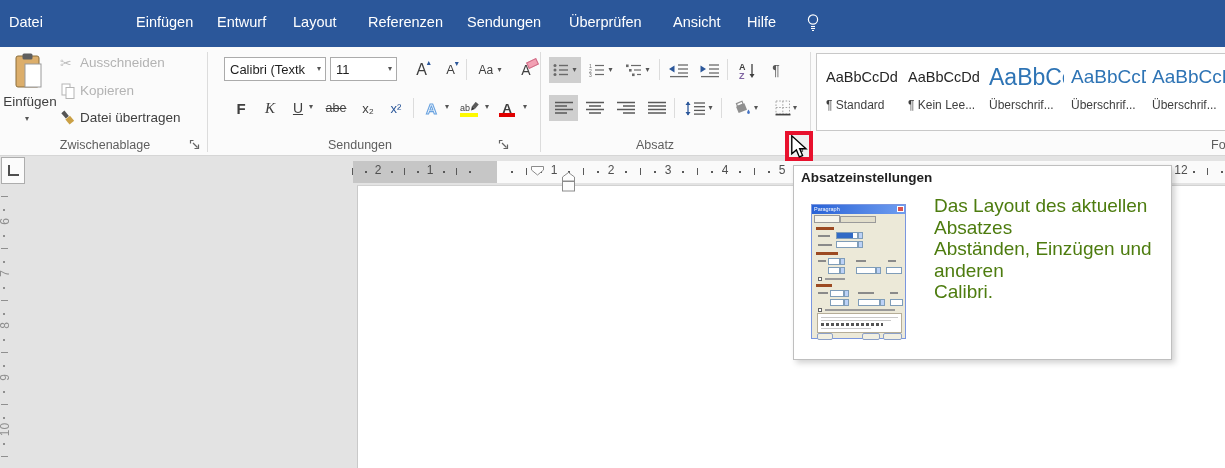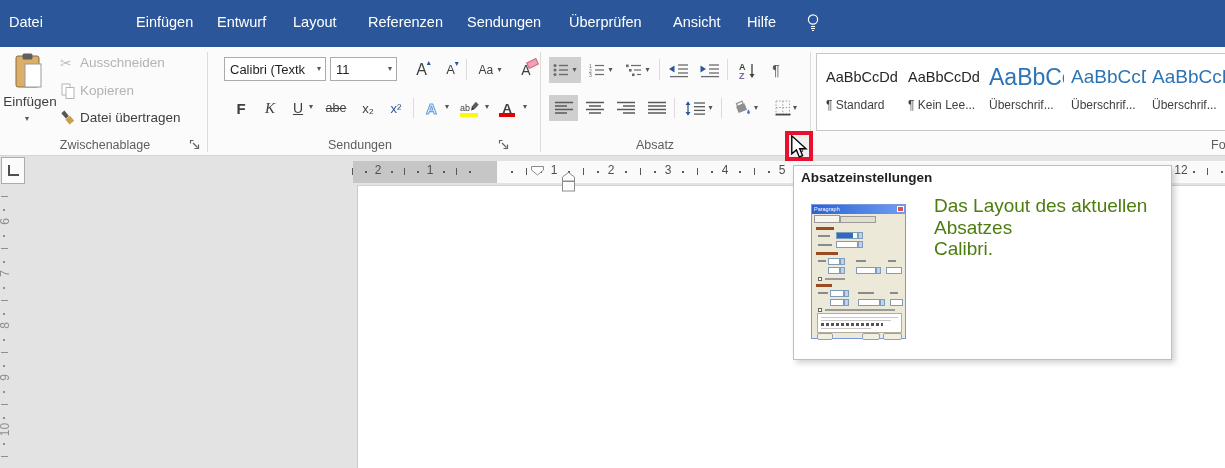--- a/index.html
+++ b/index.html
@@ -484,20 +484,21 @@
   <span class="marker" style="left:562px;top:178px">
     <svg width="14" height="11">
         <rect x="0.5" y="0.5" width="12" height="9.5" fill="#fdfdfd" stroke="#8c8c8c"></rect>
       </svg>
   </span>
 
   <div id="tooltip">
     <div class="tt-title">Absatzeinstellungen</div>
     <div class="tt-body">
       <div>Das Layout des aktuellen Absatzes</div>
+      <div>Abständen, Einzügen und anderen</div>
       <div>Calibri.</div>
     </div>
     <div id="thumb">
       <div class="tbar">Paragraph</div>
       <div class="tclose"></div>
       <div class="ttab1"></div>
         <div class="ttab2"></div>
       <div class="t-brown" style="left:4px;top:22px;width:18px"></div>
       <div class="t-lbl" style="left:6px;top:30px;width:12px"></div>
       <div class="t-field" style="left:24px;top:27px;width:22px"></div>

